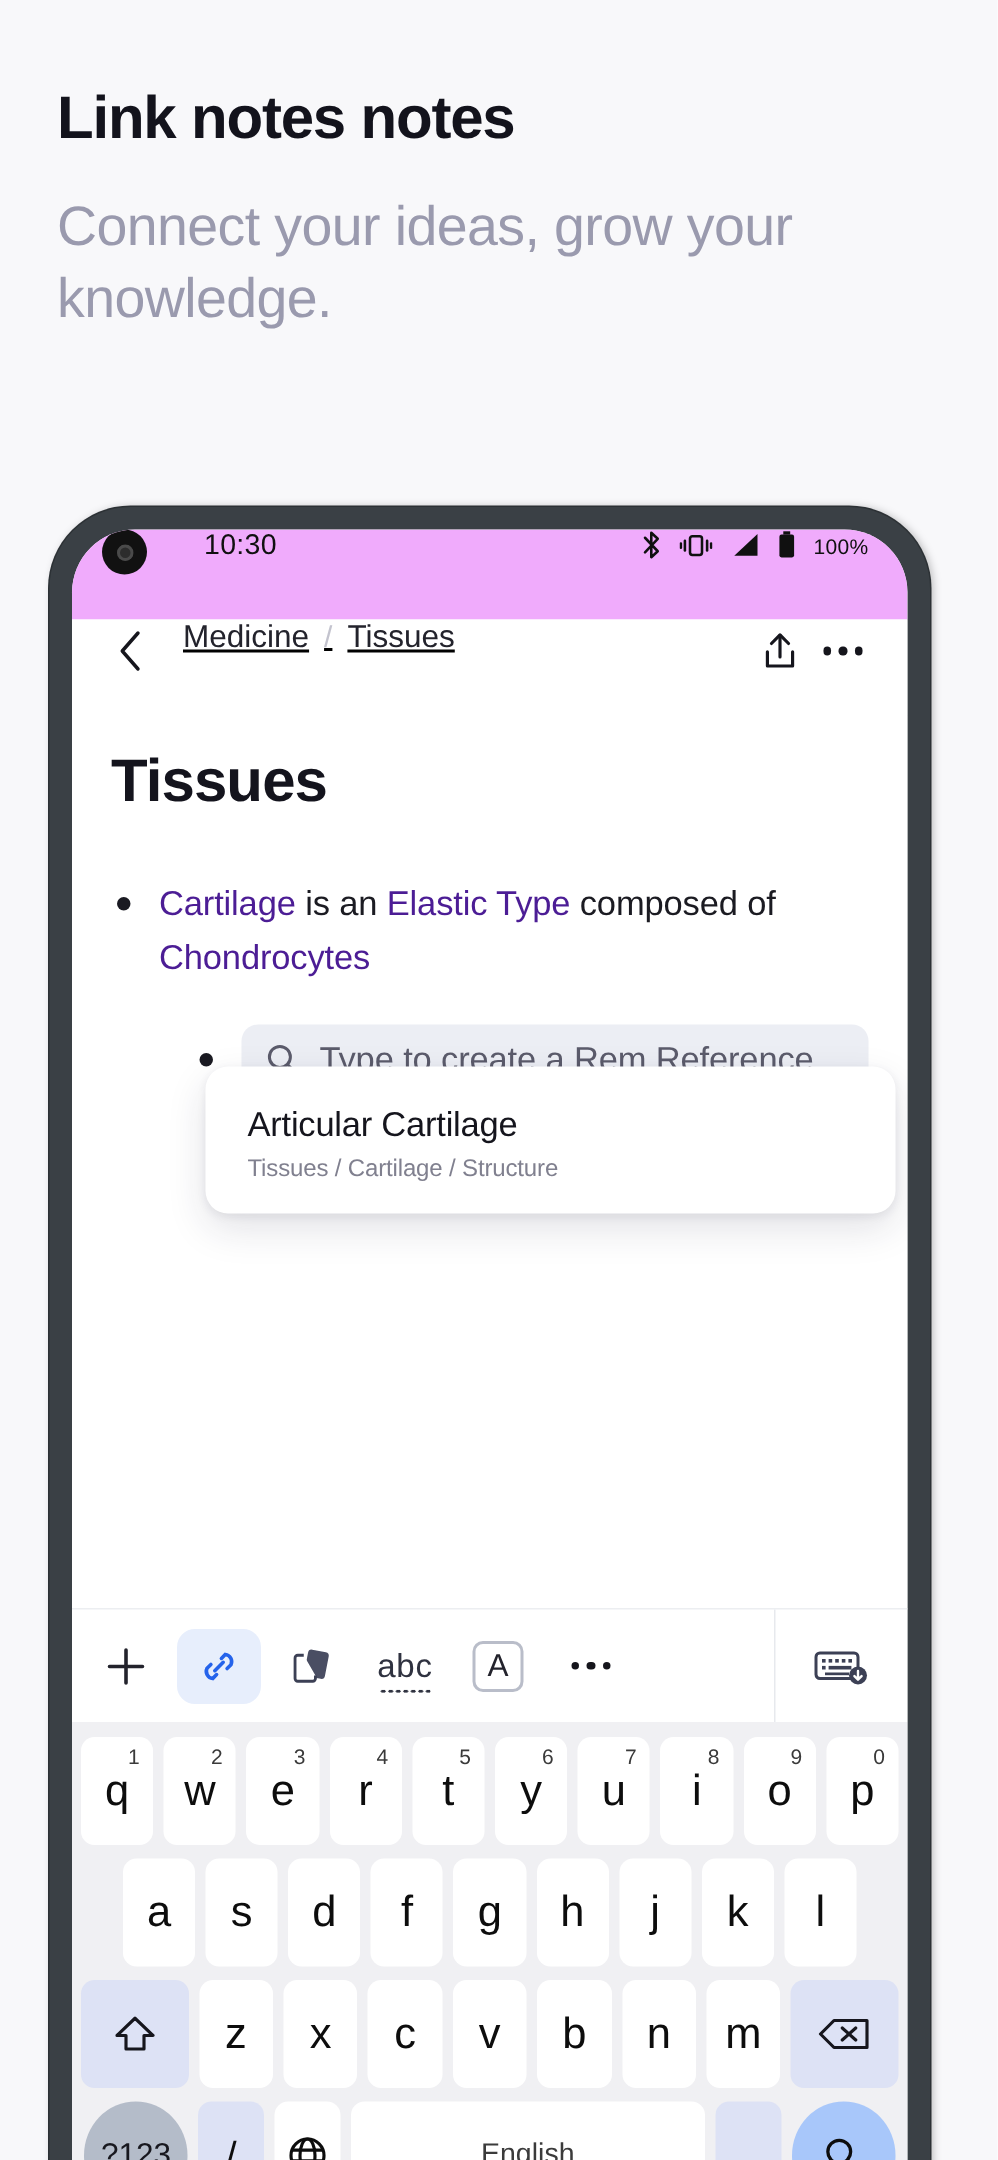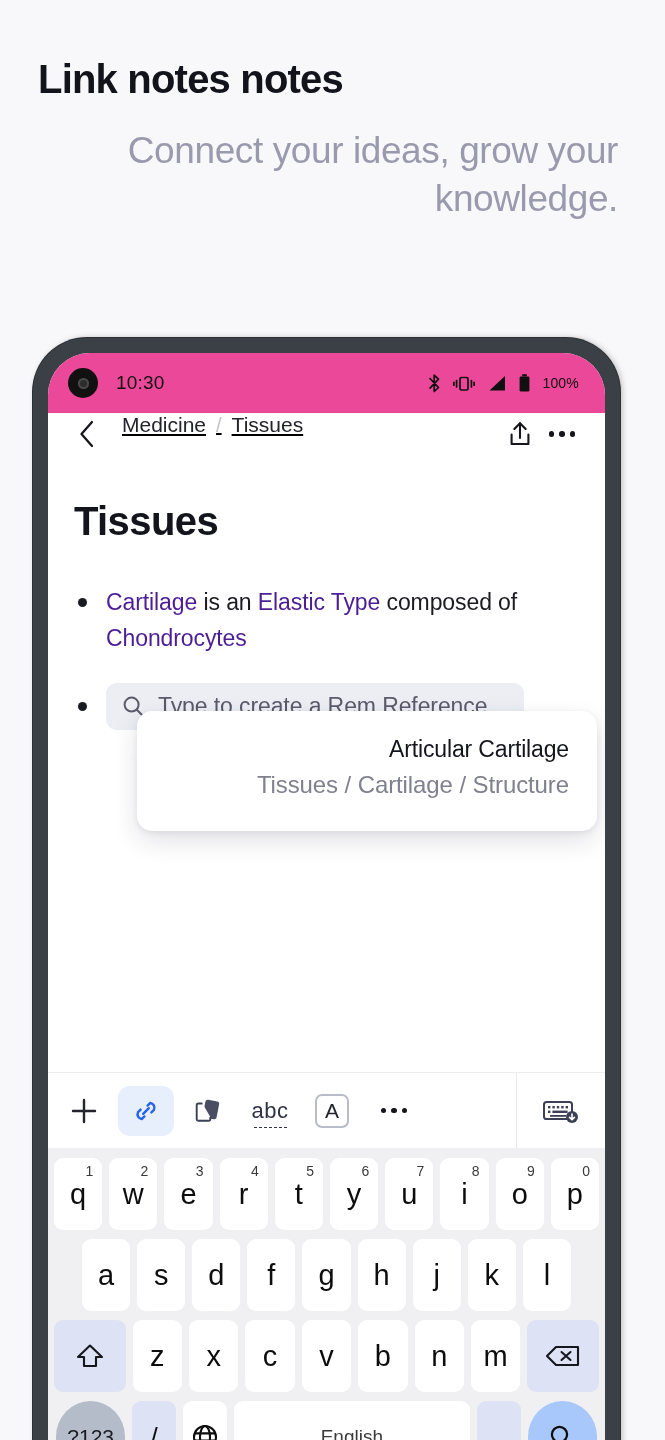--- a/index.html
+++ b/index.html
@@ -14,21 +14,20 @@
   
   .promo { padding:58px 0 0 38px; }
   .promo-title {
     font-size:40px; font-weight:bold; color:#13131c;
     letter-spacing:-0.8px; line-height:1.08;
   }
   .promo-sub {
     margin-top:26px; font-size:37px; font-weight:normal;
     color:#9a9aae; line-height:1.28; letter-spacing:-0.4px;
     max-width:580px;
-    text-align:right;
   }
 
   
   .phone {
     position:absolute; left:33px; top:338px;
     width:587px; height:1160px;
     border-radius:54px;
     background:#3a4045;
     padding:15px;
     box-shadow:0 0 0 1px #2c3135, 2px 0 6px rgba(0,0,0,.25);
@@ -39,23 +38,24 @@
     border-radius:42px;
     background:#ffffff;
     overflow:hidden;
     position:relative;
     display:flex; flex-direction:column;
   }
 
   
   .statusbar {
     height:60px; flex:0 0 60px;
-    display:flex; align-items:center;
+    display:flex; align-items:flex-start;
     padding:0 26px 0 20px;
-    background:#ec4899;
+    background:#f0abfc;
+    gap:20px;
   }
   .camera {
     width:30px; height:30px; border-radius:50%;
     background:#111; display:flex; align-items:center; justify-content:center;
     flex:0 0 auto;
   }
   .camera::after {
     content:""; width:11px; height:11px; border-radius:50%;
     background:#2c2c2c; box-shadow:inset 0 0 0 2px #4a4a4a;
   }
@@ -90,43 +90,42 @@
   .bullet {
     flex:0 0 auto; width:9px; height:9px; border-radius:50%;
     background:#1a1a22; margin:14px 19px 0 4px;
   }
   .bullet-text {
     font-size:23px; line-height:1.58; color:#1b1b22; letter-spacing:-0.1px;
   }
   .rlink { color:#4c1d95; }
 
   
-  .bullet-row.search-row { margin-bottom:10px; align-items:center; }
+  .bullet-row.search-row { margin-bottom:10px; align-items:center;justify-content:flex-end; }
   .bullet-row.search-row .bullet { margin-top:0; }
   .search-chip {
     display:flex; align-items:center; gap:13px;
     background:#eceef4; border-radius:11px;
     padding:10px 20px 10px 16px;
     min-width:418px;
   }
   .search-chip .ph {
     font-size:23px; color:#5b5b6b; letter-spacing:-0.1px;
   }
 
   
   .dropdown {
     position:absolute; left:89px; top:234px; width:460px;
     background:#fff; border-radius:15px;
     box-shadow:0 10px 26px rgba(30,30,60,.13), 0 2px 6px rgba(30,30,60,.07);
-    padding:25px 28px 32px 28px;
-    text-align:right;
+    padding:25px 28px 20px 28px;
   }
   .sugg + .sugg { margin-top:28px; }
   .sugg-title { font-size:23px; color:#15151d; letter-spacing:-0.15px; }
-  .sugg-path { margin-top:8px; font-size:24px; color:#80808f; letter-spacing:-0.1px; }
+  .sugg-path { margin-top:8px; font-size:16px; color:#80808f; letter-spacing:-0.1px; }
 
   
   .toolbar {
     flex:0 0 76px; height:76px; background:#fff;
     display:flex; align-items:center;
     border-top:1px solid #eceef1;
     position:relative;
   }
   .tb-scroll { display:flex; align-items:center; gap:6px; padding-left:8px; flex:1 1 auto; }
   .tb-btn {

